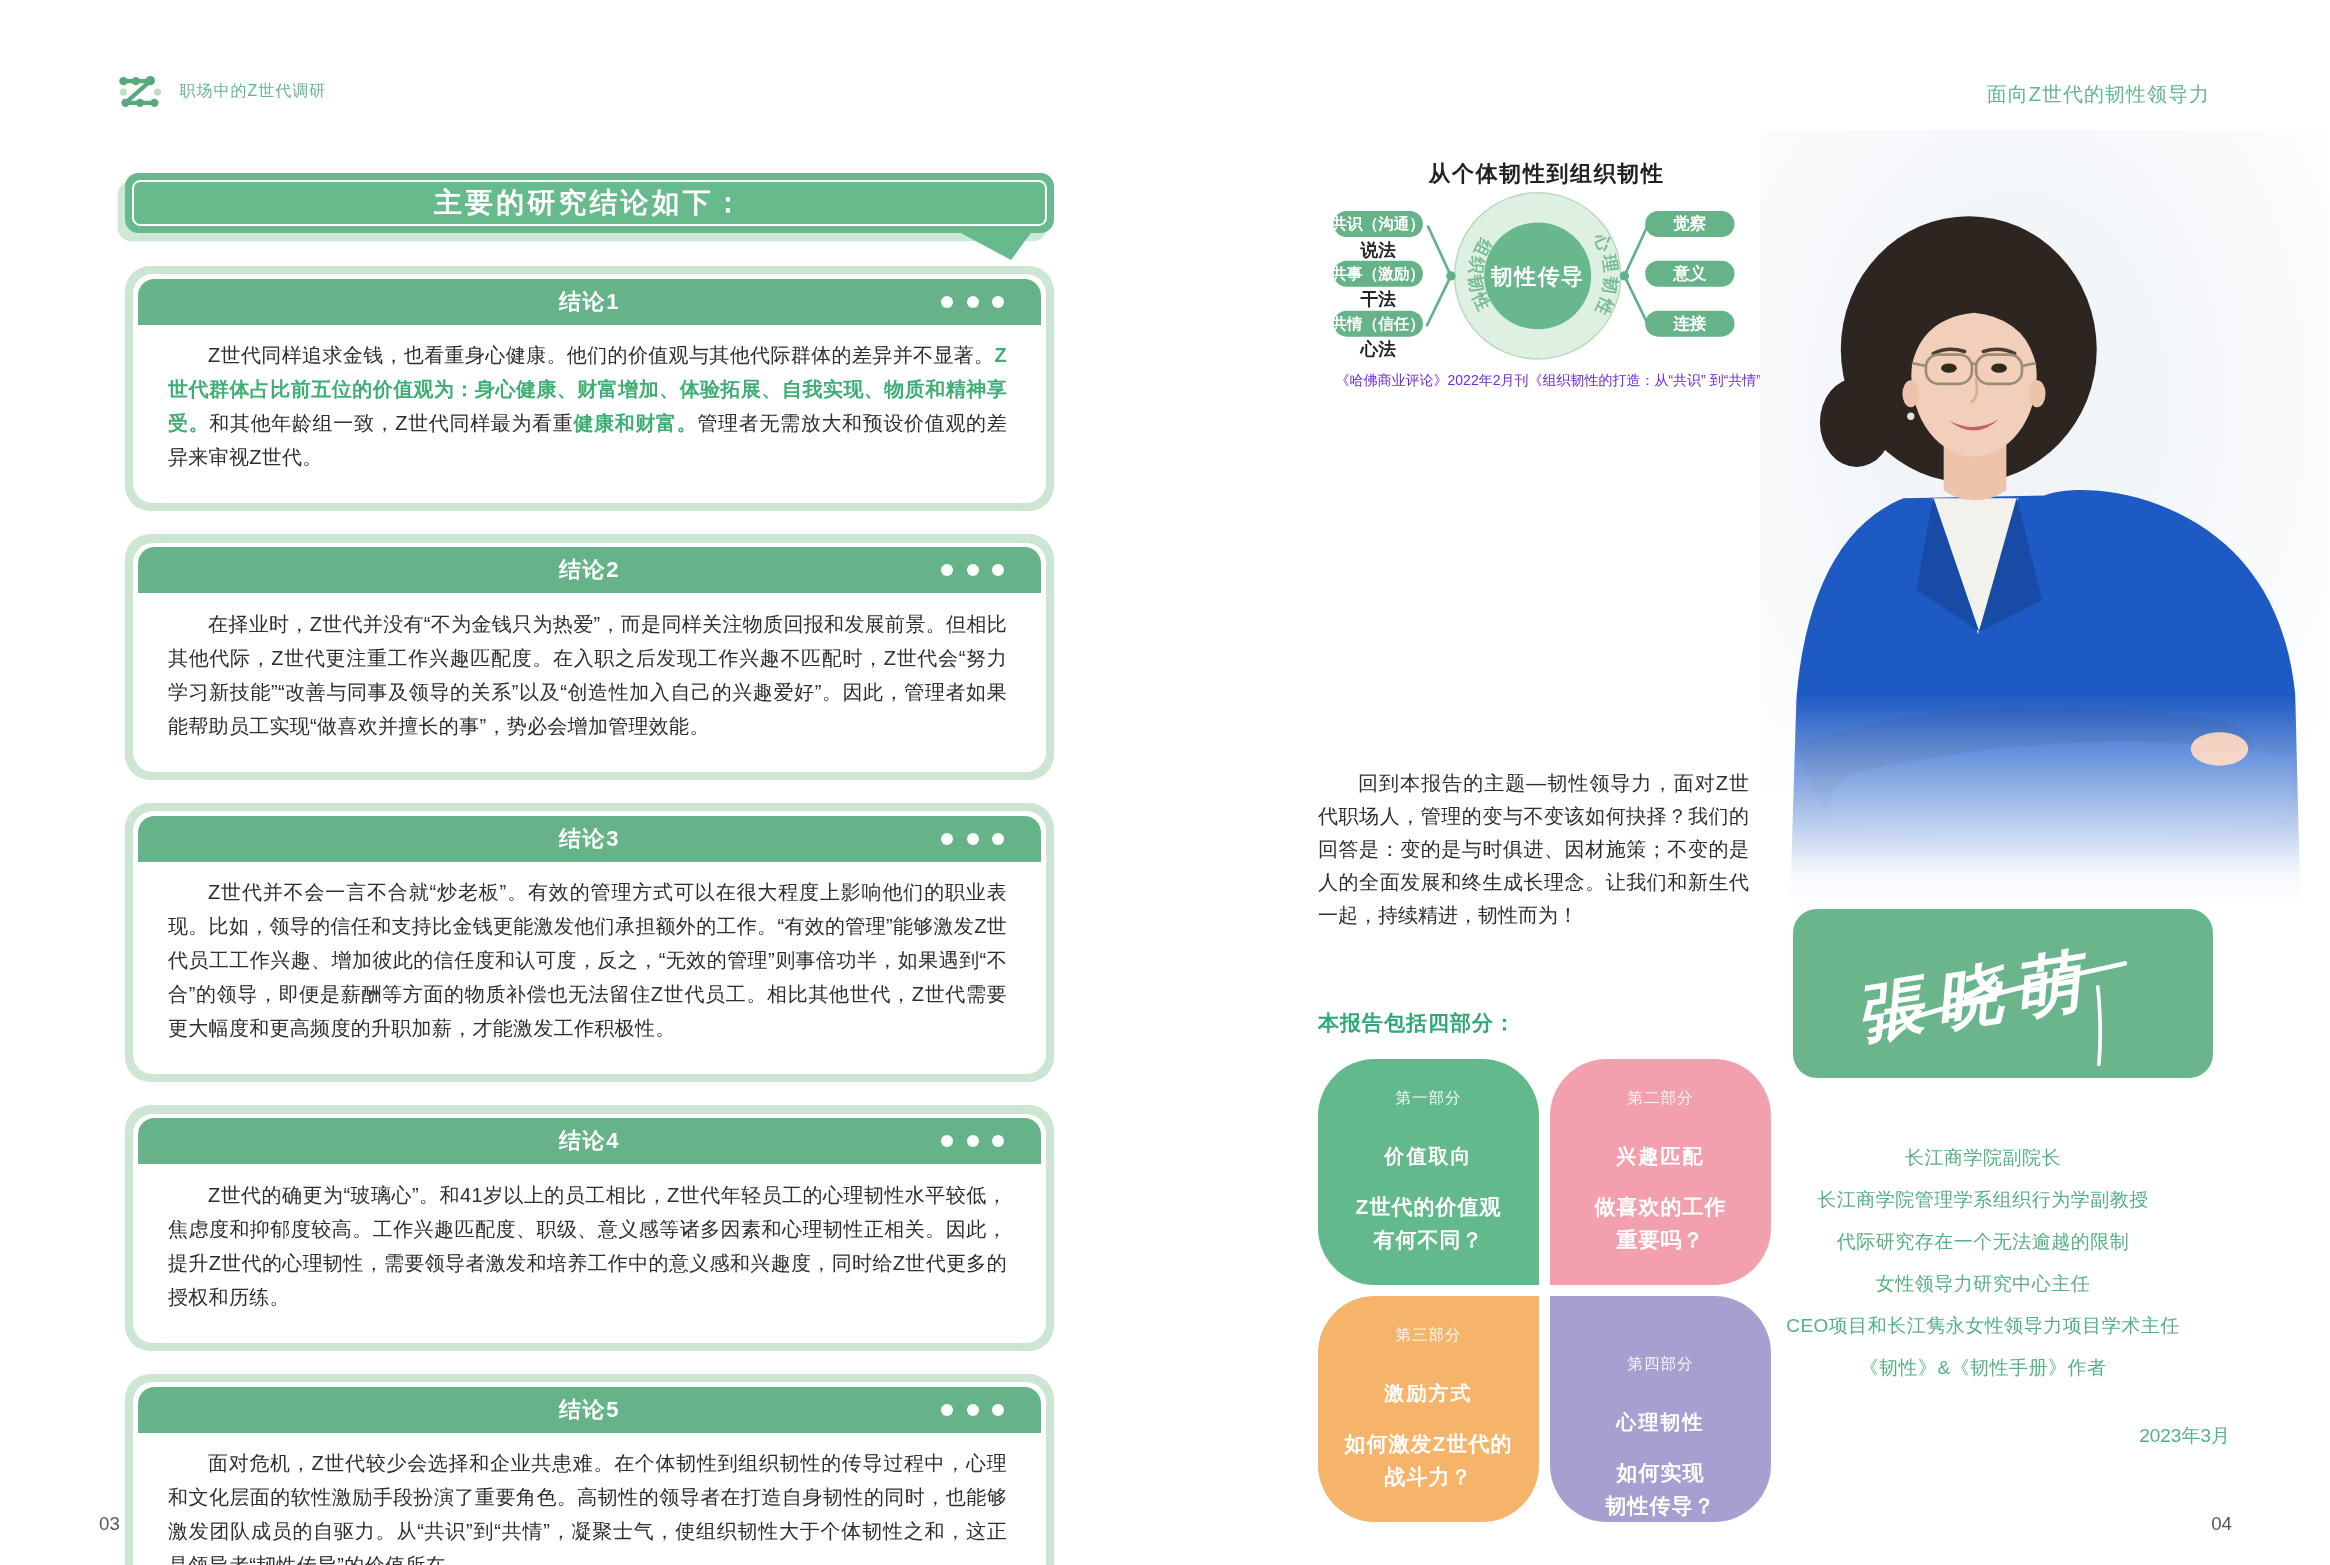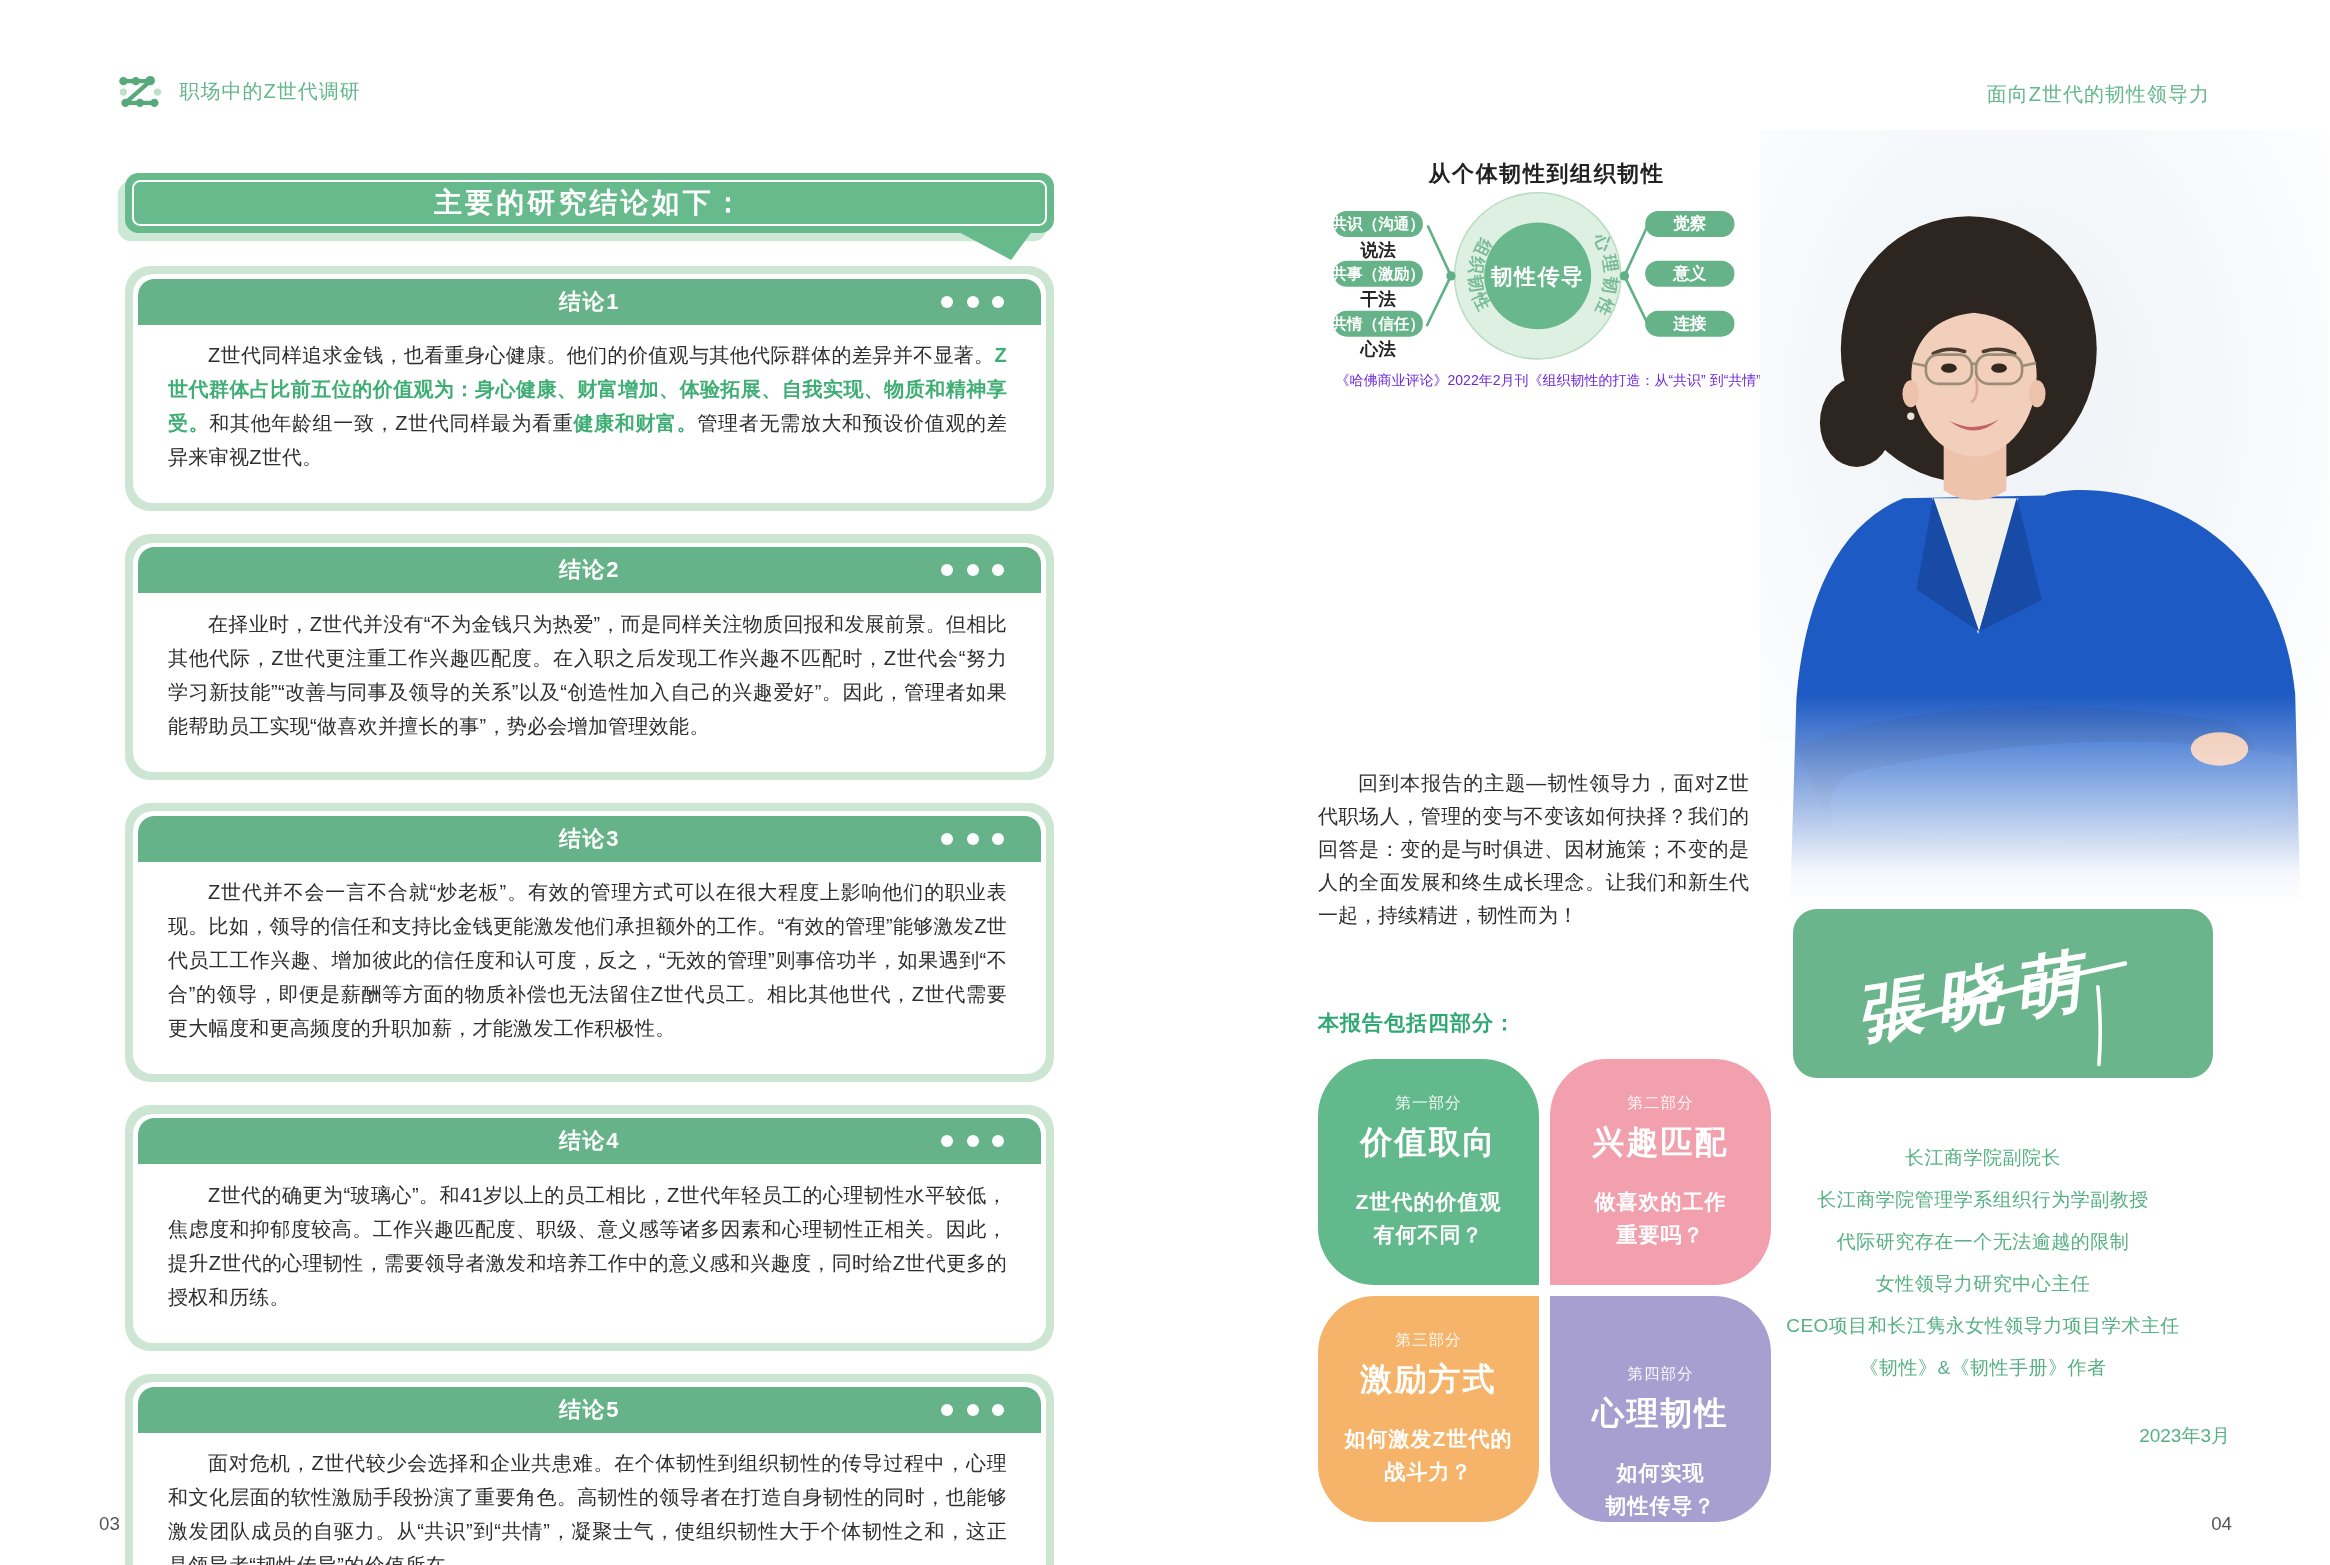--- a/index.html
+++ b/index.html
@@ -3,21 +3,21 @@
 <meta charset="utf-8">
 <style>
   html,body{margin:0;padding:0;}
   body{
     width:2330px;height:1565px;position:relative;background:#ffffff;
     font-family:"Liberation Sans",sans-serif;overflow:hidden;
     -webkit-font-smoothing:antialiased;
   }
   
   .hdr-left{position:absolute;left:118px;top:76px;display:flex;align-items:center;gap:13.5px;}
-  .hdr-left .hdr-txt{font-size:20px;color:#63b78c;letter-spacing:1px;}
+  .hdr-left .hdr-txt{font-size:16px;color:#63b78c;letter-spacing:1px;}
   .hdr-right{position:absolute;right:120px;top:81px;font-size:20px;color:#63b78c;letter-spacing:1px;}
 
   
   .left-col{position:absolute;left:125px;top:173px;width:929px;}
   .title-bubble{
     position:relative;height:60px;background:#67ba8c;border-radius:13.5px;
     box-shadow:-7.3px 8.3px 0 0 #cde8d6;
   }
   .title-bubble .inner-line{
     position:absolute;left:7.3px;right:7.3px;top:6.7px;bottom:6.7px;
@@ -70,21 +70,21 @@
     color:#ffffff;text-align:center;}
   .q1{border-radius:57px 57px 57px 0;}
   .q2{border-radius:57px 57px 57px 0;border-bottom-left-radius:0;border-bottom-right-radius:57px;}
   .q2{border-radius:57px 57px 57px 0; border-radius:57px 57px 57px 0;}
   
   .q1{border-radius:57px 57px 0 57px;}
   .q2{border-radius:57px 57px 57px 0;}
   .q3{border-radius:57px 0 57px 57px;}
   .q4{border-radius:0 57px 57px 57px;justify-content:flex-end;}
   .part-label{font-size:15.6px;opacity:.92;letter-spacing:1px;}
-  .part-title{font-size:32px;font-weight:bold;margin-top:7px;letter-spacing:2.1px;}
+  .part-title{font-size:20px;font-weight:bold;margin-top:34px;letter-spacing:2.1px;}
   .part-sub{font-size:21px;font-weight:bold;margin-top:20px;line-height:33px;
     white-space:pre-line;letter-spacing:1px;}
 
   
   .portrait{position:absolute;left:1759px;top:130px;width:571px;height:773px;}
   .sign-box{position:absolute;left:1793px;top:909px;width:420px;height:169px;
     background:#6ab58c;border-radius:24px;overflow:hidden;}
   .credentials{position:absolute;left:1687px;top:1137px;width:592px;}
   .cred-line{font-size:19px;color:#56b084;text-align:center;line-height:42px;letter-spacing:0.5px;}
   .author-date{position:absolute;left:1687px;top:1423px;width:592px;text-align:right;

